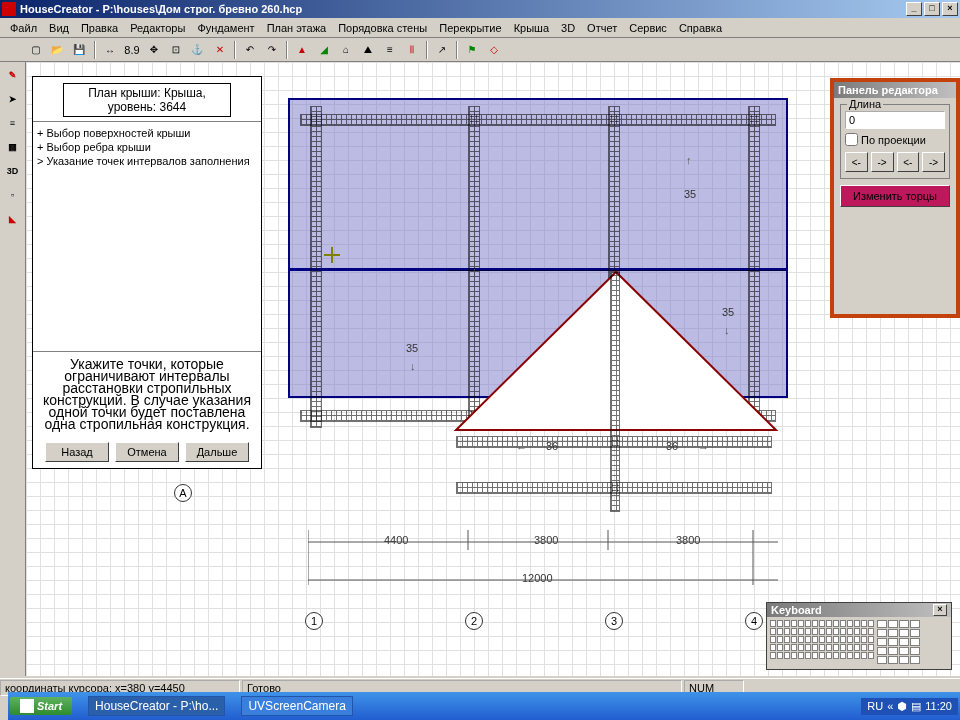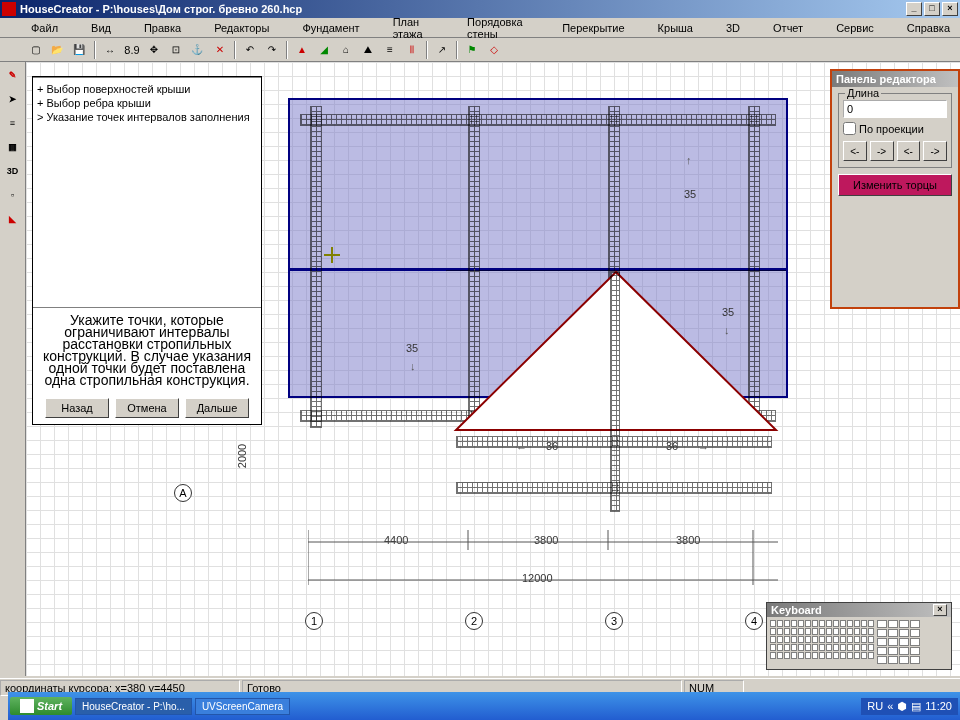--- a/index.html
+++ b/index.html
@@ -2,30 +2,30 @@
 <html><head>
 <meta charset="utf-8">
 <style>
 * { box-sizing: border-box; margin: 0; padding: 0; font-family: Tahoma, sans-serif; font-size: 11px; }
 body { background: #d4d0c8; width: 960px; height: 720px; overflow: hidden; position: relative; }
 .titlebar { height: 18px; background: linear-gradient(to right, #0a246a, #a6caf0); color: #fff; display: flex; align-items: center; padding: 0 2px; }
 .titlebar .icon { width: 14px; height: 14px; background: #c00; margin-right: 4px; }
 .titlebar .title { flex: 1; font-weight: bold; }
 .titlebar .wbtn { width: 16px; height: 14px; background: #d4d0c8; border: 1px solid #fff; border-right-color: #404040; border-bottom-color: #404040; margin-left: 2px; text-align: center; line-height: 10px; font-weight: bold; color: #000; font-size: 9px; }
 .menubar { height: 20px; background: #d4d0c8; display: flex; align-items: center; padding: 0 4px; border-bottom: 1px solid #808080; }
-.menubar .mitem { padding: 2px 6px; cursor: pointer; margin-left: 21px; }
+.menubar .mitem { padding: 2px 6px; cursor: pointer; }
 .toolbar { height: 24px; background: #d4d0c8; display: flex; align-items: center; padding: 0 4px; border-bottom: 1px solid #808080; gap: 2px; }
 .tbtn { width: 20px; height: 20px; border: 1px solid transparent; display: flex; align-items: center; justify-content: center; cursor: pointer; font-size: 10px; }
 .tsep { width: 2px; height: 18px; border-left: 1px solid #808080; border-right: 1px solid #fff; margin: 0 2px; }
 .main { position: absolute; top: 62px; left: 0; right: 0; bottom: 44px; display: flex; }
 .leftbar { width: 26px; background: #d4d0c8; border-right: 1px solid #808080; display: flex; flex-direction: column; align-items: center; padding-top: 4px; gap: 6px; }
 .lbtn { width: 18px; height: 18px; display: flex; align-items: center; justify-content: center; font-size: 9px; font-weight: bold; cursor: pointer; }
 .canvas-area { flex: 1; background: #fff; position: relative; overflow: hidden; }
 .grid { position: absolute; inset: 0; background-image: linear-gradient(#e0e0e0 1px, transparent 1px), linear-gradient(90deg, #e0e0e0 1px, transparent 1px); background-size: 14px 14px; }
-.rightpanel { position: absolute; top: 7px; right: 0; width: 130px; height: 240px; background: #d4d0c8; border: 2px solid #c2410c; }
+.rightpanel { position: absolute; top: 16px; right: 0; width: 130px; height: 240px; background: #d4d0c8; border: 4px solid #c2410c; }
 .rp-title { background: linear-gradient(to right, #7a7a7a, #c0c0c0); color: #fff; padding: 2px 4px; font-weight: bold; }
 .rp-body { padding: 6px; }
 .rp-group { border: 1px solid #808080; padding: 6px 4px; position: relative; margin-bottom: 6px; }
 .rp-legend { position: absolute; top: -7px; left: 6px; background: #d4d0c8; padding: 0 2px; }
 .rp-input { width: 100%; height: 18px; border: 1px inset #fff; padding: 1px 3px; background: #fff; margin-bottom: 4px; }
 .rp-check { display: flex; align-items: center; gap: 3px; }
 .rp-btns { display: flex; gap: 3px; margin-top: 6px; }
 .rp-btn { flex: 1; height: 20px; border: 1px solid #fff; border-right-color: #404040; border-bottom-color: #404040; background: #d4d0c8; cursor: pointer; font-size: 10px; }
 .rp-big { width: 100%; height: 22px; border: 1px solid #fff; border-right-color: #404040; border-bottom-color: #404040; background: #be185d; cursor: pointer; }
 .wizard { position: absolute; top: 14px; left: 6px; width: 230px; background: #fff; border: 1px solid #000; }
@@ -49,21 +49,21 @@
 .kb-close { width: 14px; height: 12px; background: #d4d0c8; border: 1px solid #fff; border-right-color: #404040; border-bottom-color: #404040; text-align: center; line-height: 9px; font-size: 9px; color: #000; }
 .kb-body { padding: 3px; display: flex; gap: 3px; }
 .kb-main { display: grid; grid-template-columns: repeat(15, 6px); grid-auto-rows: 7px; gap: 1px; }
 .kb-num { display: grid; grid-template-columns: repeat(4, 10px); grid-auto-rows: 8px; gap: 1px; }
 .kb-key { background: #fff; border: 1px solid #808080; }
 .statusbar { position: absolute; bottom: 24px; left: 0; right: 0; height: 18px; background: #d4d0c8; border-top: 1px solid #fff; display: flex; align-items: center; font-size: 10px; }
 .sb-cell { border: 1px inset #fff; height: 16px; padding: 1px 4px; margin-right: 2px; }
 .taskbar { position: absolute; bottom: 0; left: 8px; right: 0; height: 28px; background: linear-gradient(#3e93e8, #225dd0); display: flex; align-items: center; padding: 0 2px; }
 .start { background: linear-gradient(#5fb35f, #2e8b2e); color: #fff; font-weight: bold; font-style: italic; padding: 2px 10px; border-radius: 2px; cursor: pointer; display: flex; align-items: center; gap: 3px; }
 .start::before { content: ''; width: 14px; height: 14px; background: #fff; }
-.tb-item { background: #3a7fdc; border: 1px solid #2255aa; color: #fff; padding: 2px 6px; margin-left: 3px; cursor: pointer; max-width: 140px; overflow: hidden; white-space: nowrap; font-size: 10px; }
+.tb-item { background: #3a7fdc; border: 1px solid #2255aa; color: #fff; padding: 2px 6px; margin-left: 16px; cursor: pointer; max-width: 140px; overflow: hidden; white-space: nowrap; font-size: 12px; }
 .tb-item.active { background: #2a5faa; }
 .tray { margin-left: auto; background: #1f50b5; padding: 2px 6px; color: #fff; display: flex; align-items: center; gap: 4px; font-size: 10px; }
 .hatch { position: absolute; background-image: repeating-linear-gradient(0deg, #000 0 1px, transparent 1px 5px), repeating-linear-gradient(90deg, #000 0 1px, transparent 1px 5px); border: 1px solid #000; opacity: 0.55; }
 .dashed-v { position: absolute; border-left: 1px dashed #555; }
 </style>
 </head>
 <body>
 
 <div class="titlebar">
   <div class="icon"></div>
@@ -197,20 +197,21 @@
         <span>2</span>
       </div>
     <div class="circ" style="left:579px; top:550px;">
         <span>3</span>
       </div>
     <div class="circ" style="left:719px; top:550px;">
         <span>4</span>
       </div>
 
     <div class="wizard">
+      <div class="wiz-head">План крыши: Крыша, уровень: 3644</div>
       <div class="wiz-tree">
         <div>+ Выбор поверхностей крыши</div>
         <div>+ Выбор ребра крыши</div>
         <div>&gt; Указание точек интервалов заполнения</div>
       </div>
       <div class="wiz-help">Укажите точки, которые ограничивают интервалы расстановки стропильных конструкций. В случае указания одной точки будет поставлена одна стропильная конструкция.</div>
       <div class="wiz-btns">
         <button class="wiz-btn">Назад</button>
         <button class="wiz-btn">Отмена</button>
         <button class="wiz-btn">Дальше</button>

